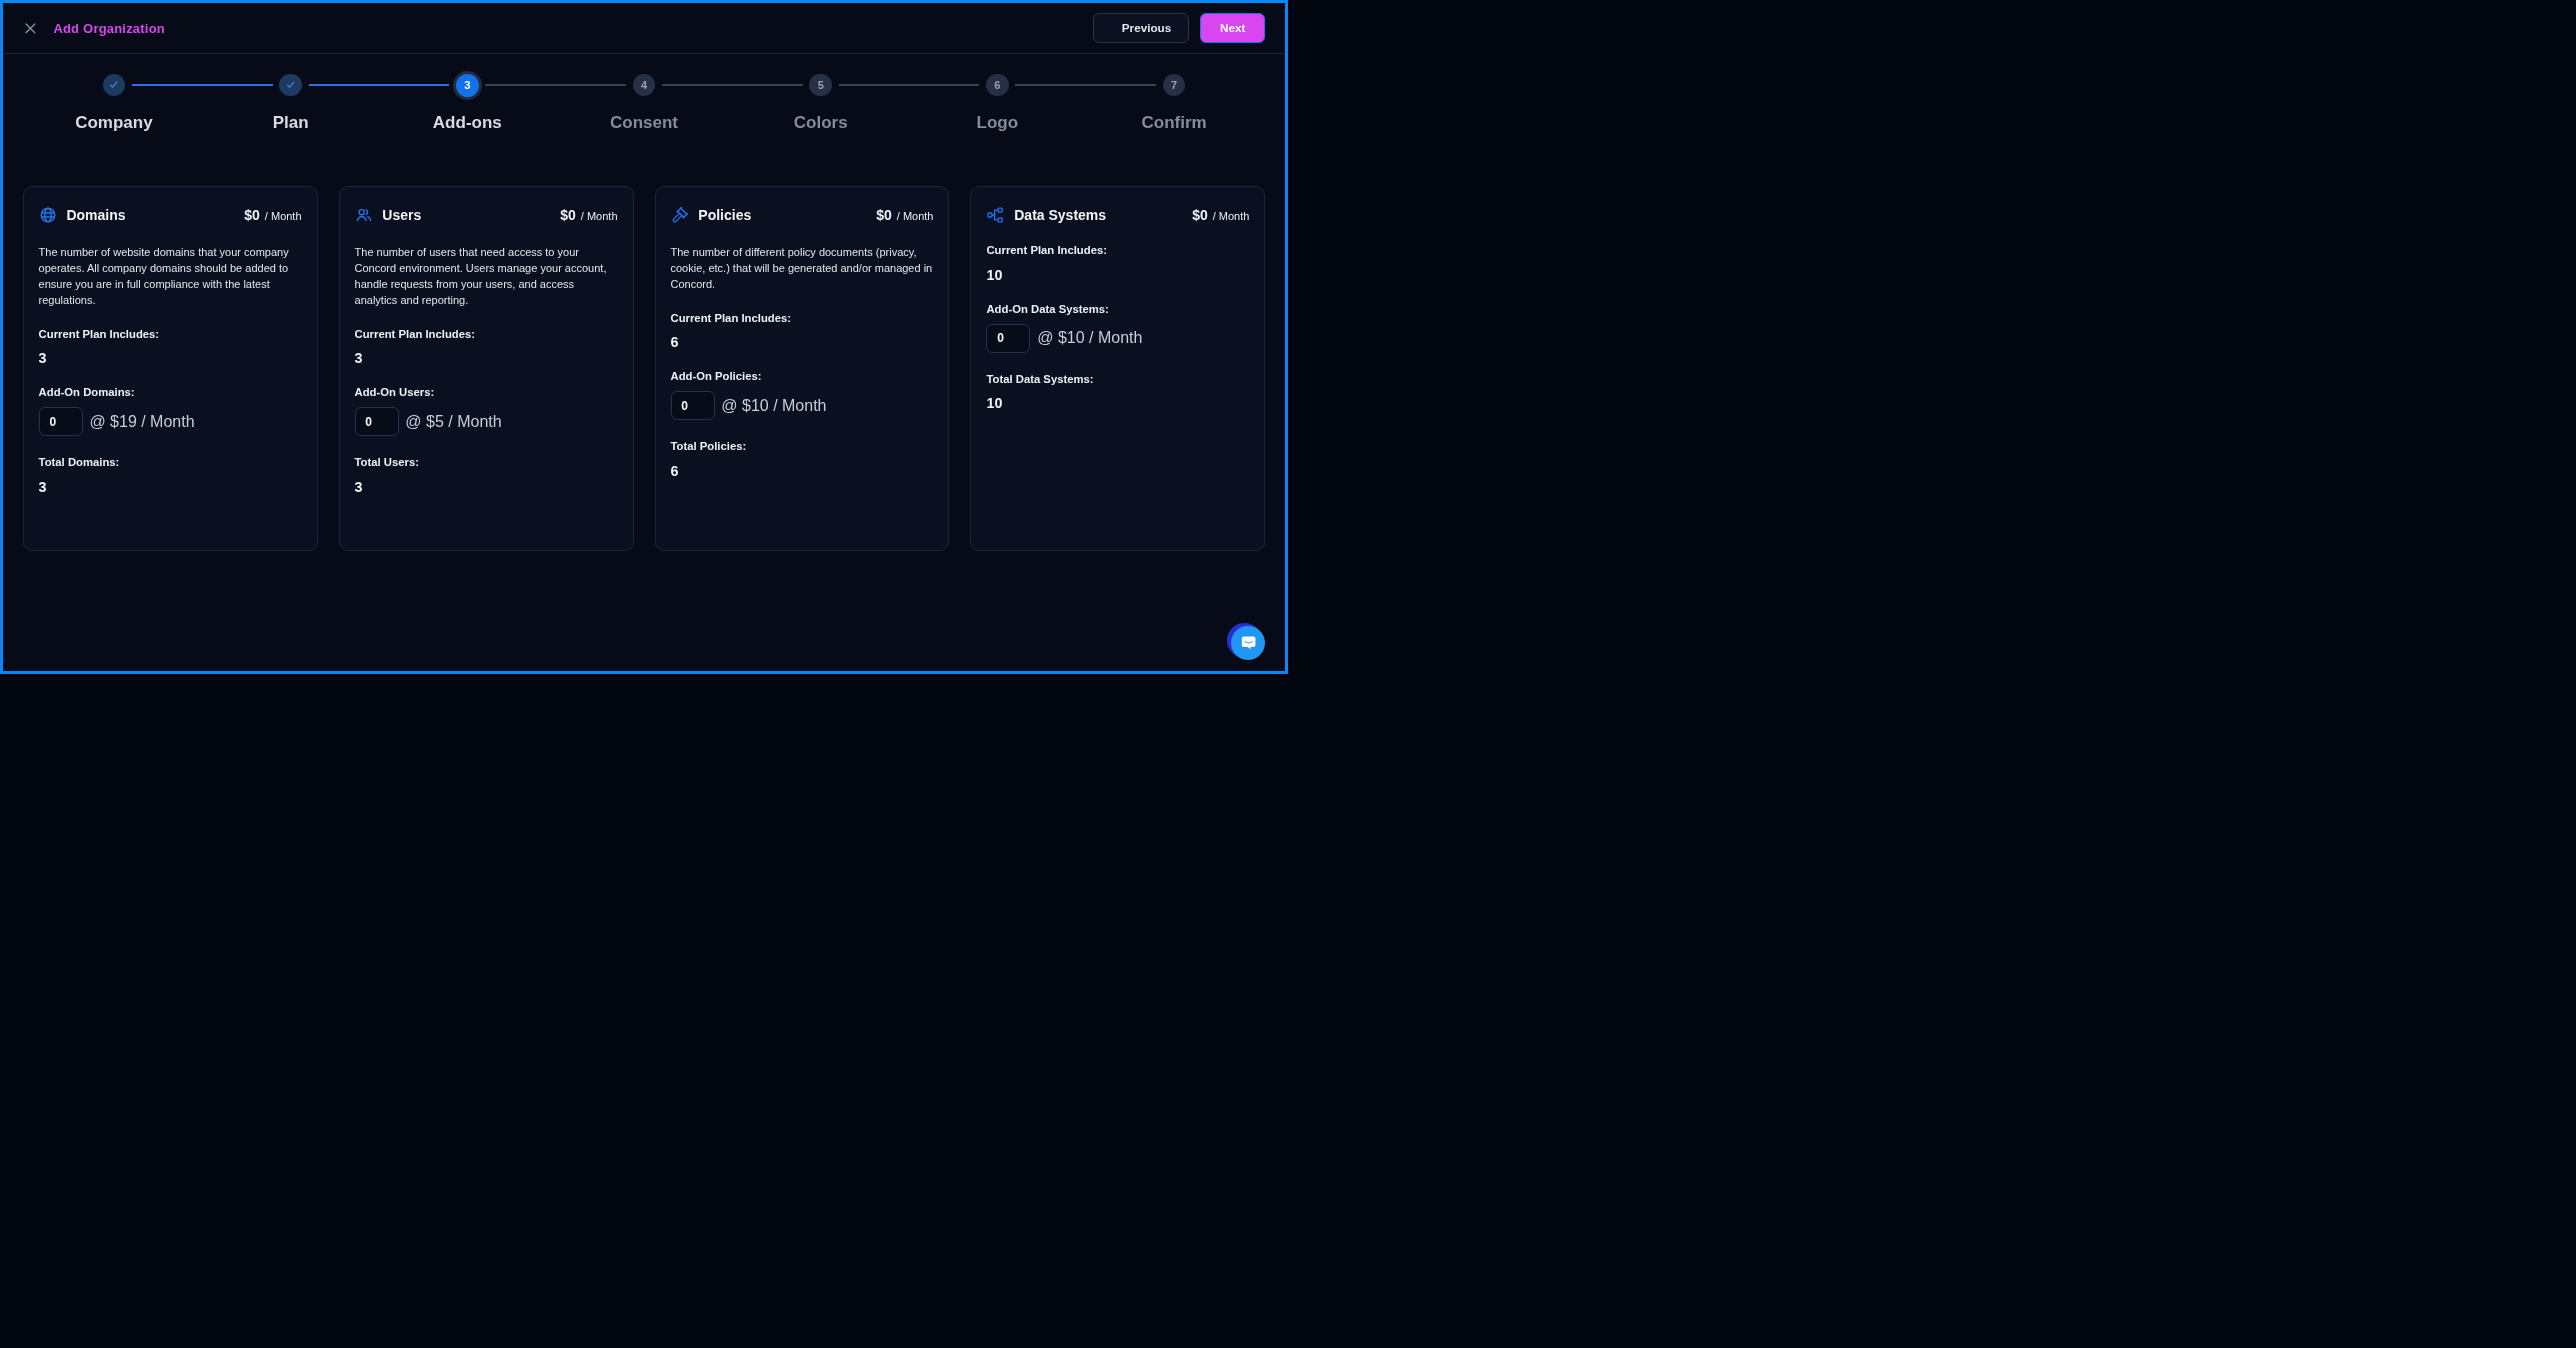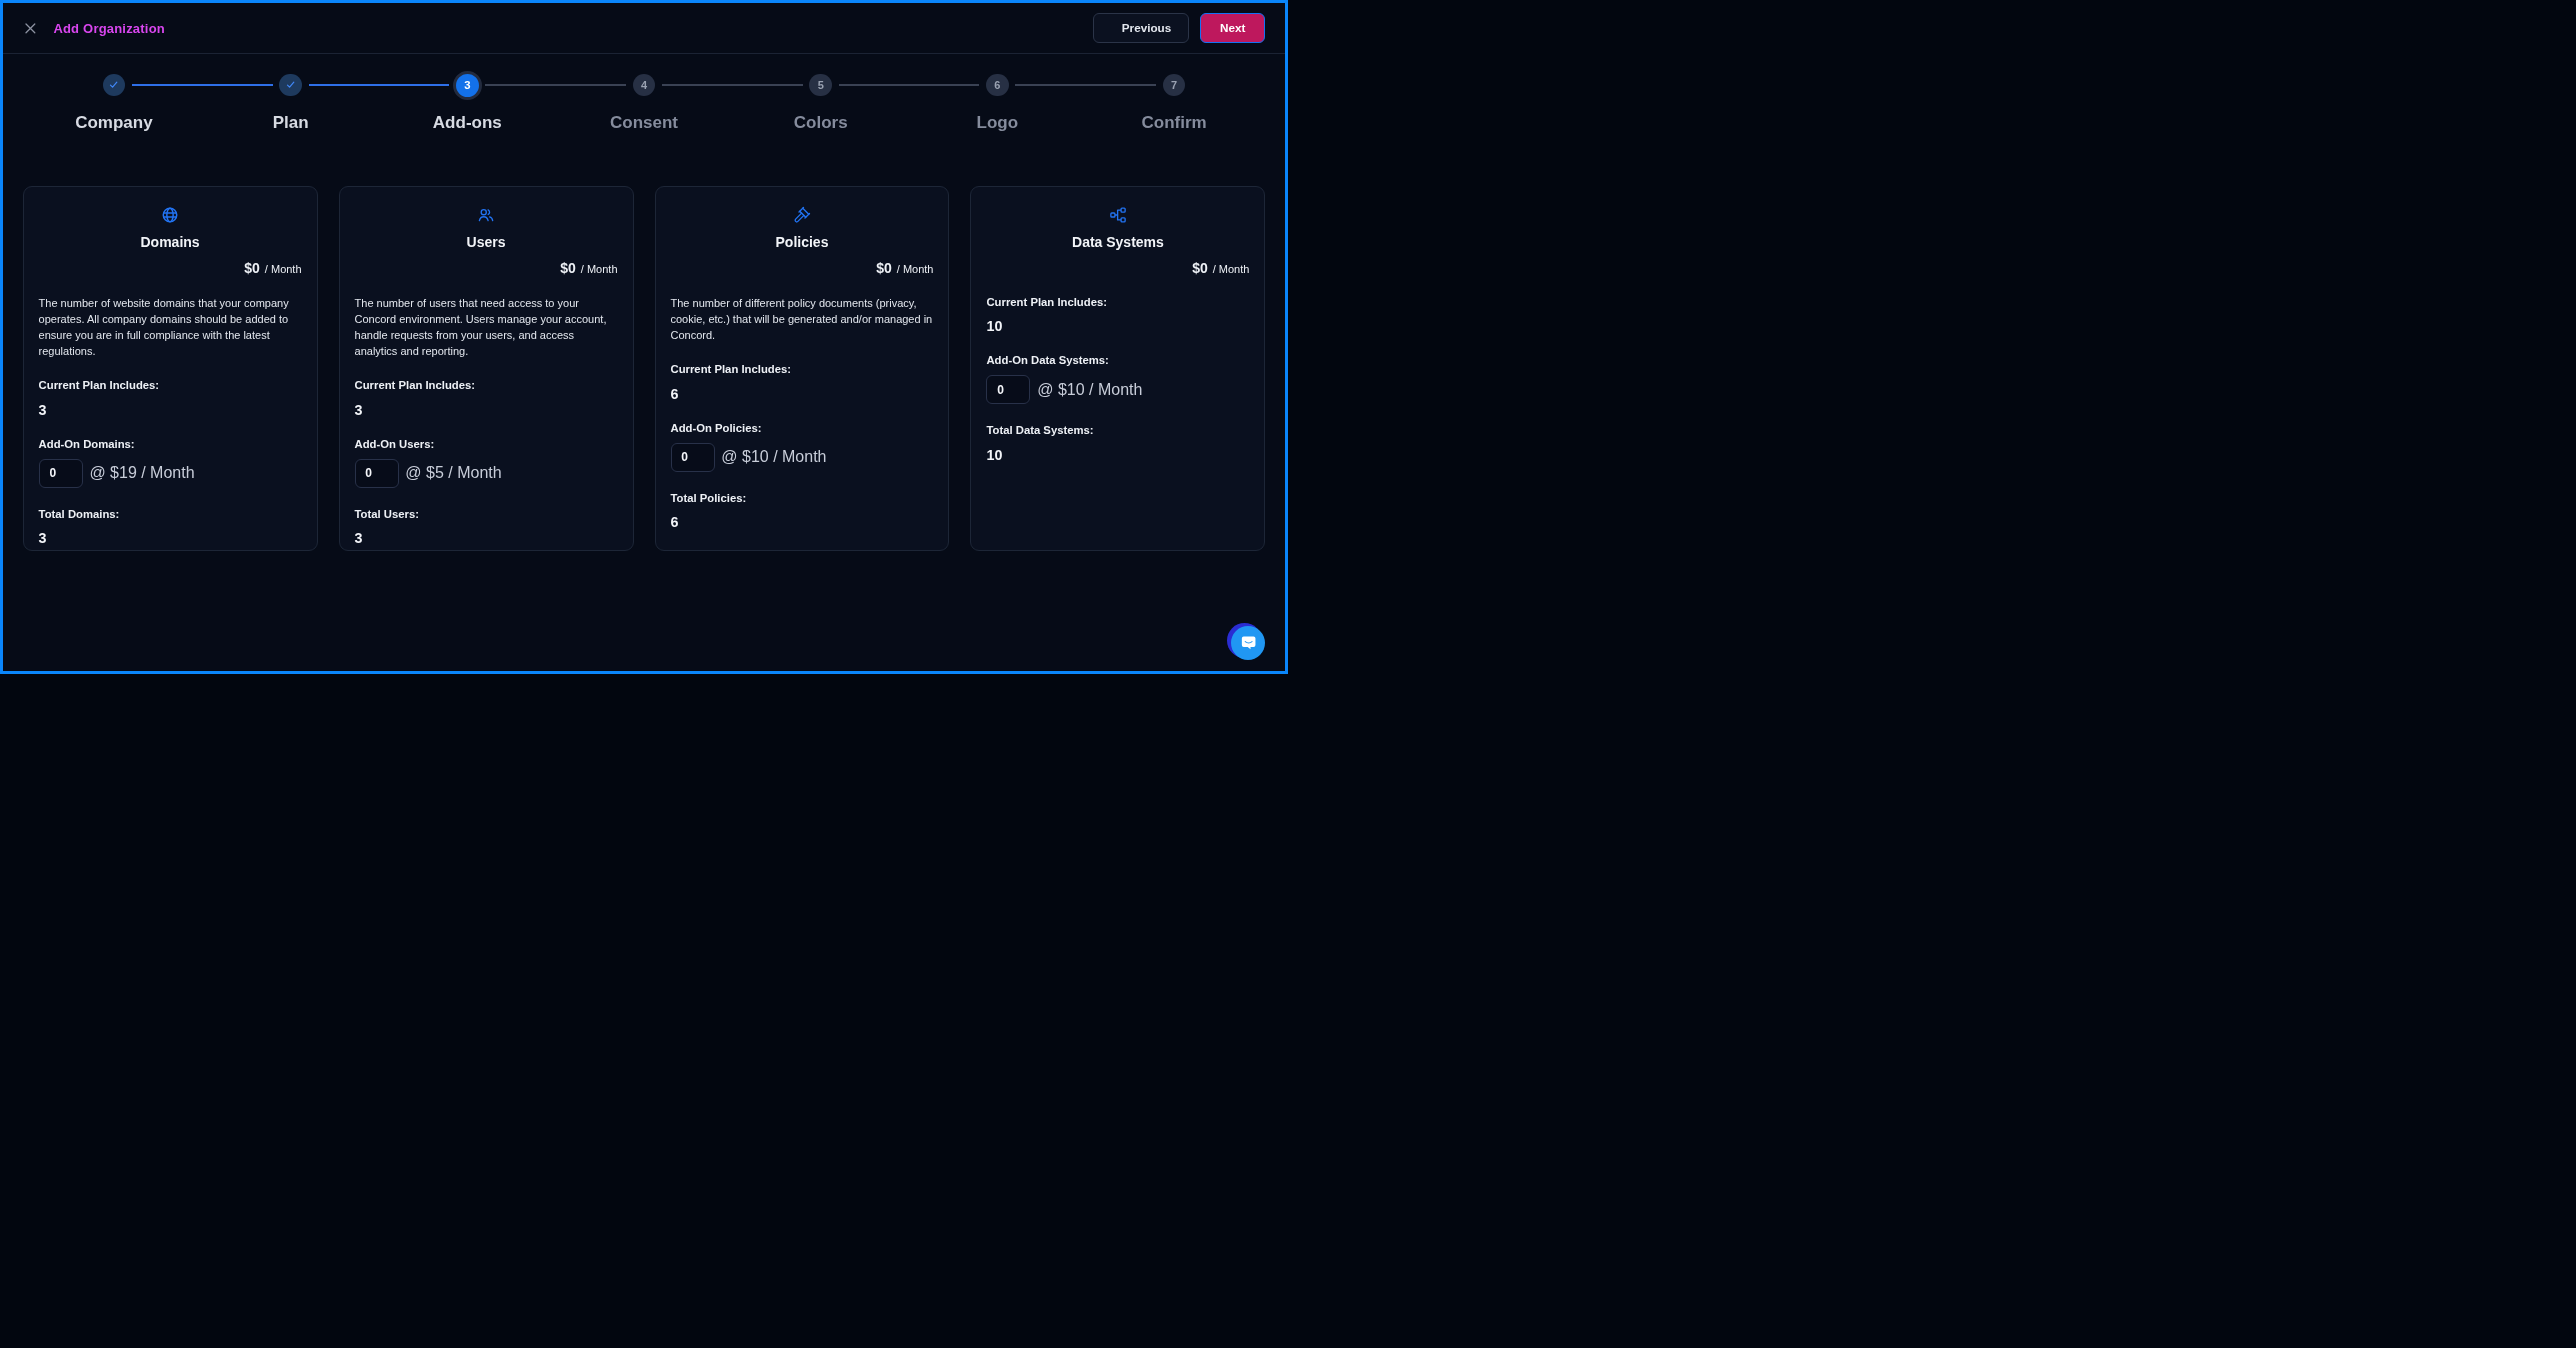--- a/index.html
+++ b/index.html
@@ -31,21 +31,21 @@
   }
   .topbar-actions { margin-left: auto; display: flex; gap: 11.3px; }
   .btn {
     font-family: inherit; font-size: 11.7px; font-weight: 700;
     border-radius: 6px; padding: 8.3px 16.6px; cursor: pointer; line-height: 1;
   }
   .btn-secondary {
     background: #0b1120; color: #e3e7ee; border: 0.8px solid #2b3448; padding-left: 28px;
   }
   .btn-primary {
-    background: #be185d; color: #ffffff; border: 0.8px solid #1472f5;
+    background: #d946ef; color: #ffffff; border: 0.8px solid #1472f5;
     padding: 8.3px 19px;
   }
 
   
   .stepper { display: flex; padding: 0 22.6px; margin-top: 16.6px; }
   .step { flex: 1; position: relative; display: flex; flex-direction: column; align-items: center; }
   .step::before, .step::after {
     content: ""; position: absolute; top: 13.6px; height: 1.5px; background: #3a4254;
   }
   .step::before { left: 0; right: calc(50% + 18px); }
@@ -69,21 +69,21 @@
   .step-label { margin-top: 13.6px; font-size: 17px; font-weight: 600; color: #d7dbe3; }
   .upcoming .step-label { color: #858c9d; }
 
   
   .cards { display: flex; gap: 21px; padding: 0 19.6px; margin-top: 53px; }
   .card {
     flex: 1; height: 365px; overflow: hidden;
     background: #0a101f; border: 0.8px solid #1d2637; border-radius: 9px;
     padding: 19px 15px 15px;
   }
-  .card-head { display: flex; align-items: center; gap: 9.8px; flex-direction: column; }
+  .card-head { display: flex; align-items: center; gap: 9.8px; }
   .card-icon { flex: 0 0 auto; display: flex; }
   .card-title { margin: 0; font-size: 14px; font-weight: 700; color: #f2f4f8; }
   .price { margin-left: auto; display: flex; align-items: baseline; color: #eef1f6; white-space: nowrap; }
   .price .amount { font-size: 14px; font-weight: 700; }
   .price .per { font-size: 11px; font-weight: 400; margin-left: 5px; }
   .desc { margin: 19.6px 0 0; font-size: 11px; line-height: 16px; color: #e3e7ee; }
   .flabel { margin-top: 20px; font-size: 11.3px; font-weight: 700; color: #eef1f6; }
   .fvalue { margin-top: 10.5px; font-size: 14.3px; font-weight: 700; color: #f2f4f8; }
   .addon-row { margin-top: 9px; display: flex; align-items: center; gap: 6.8px; }
   .addon-input {

